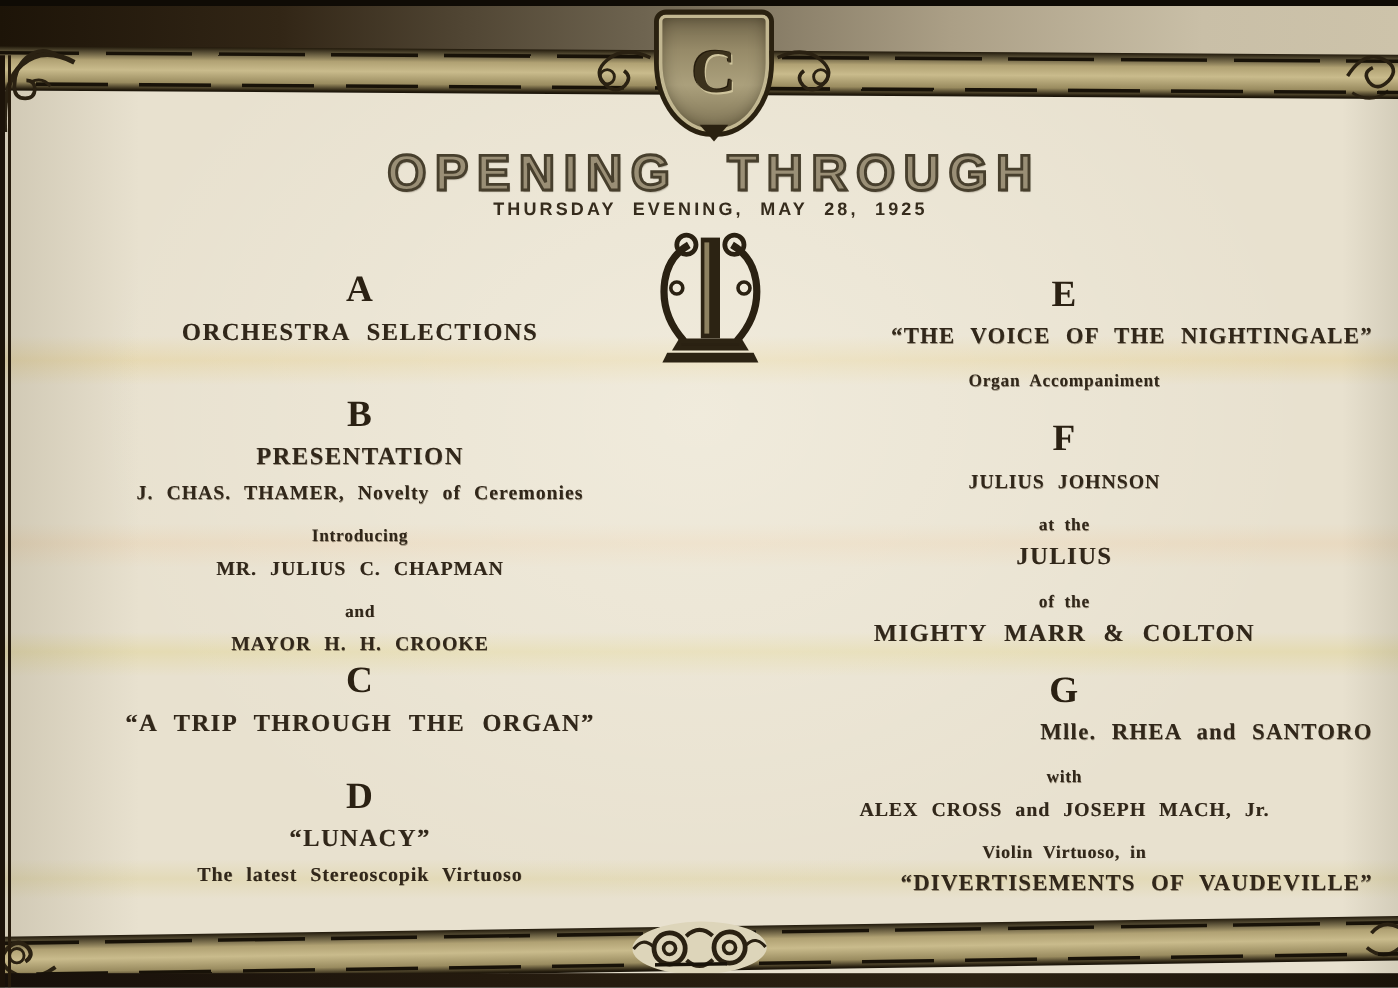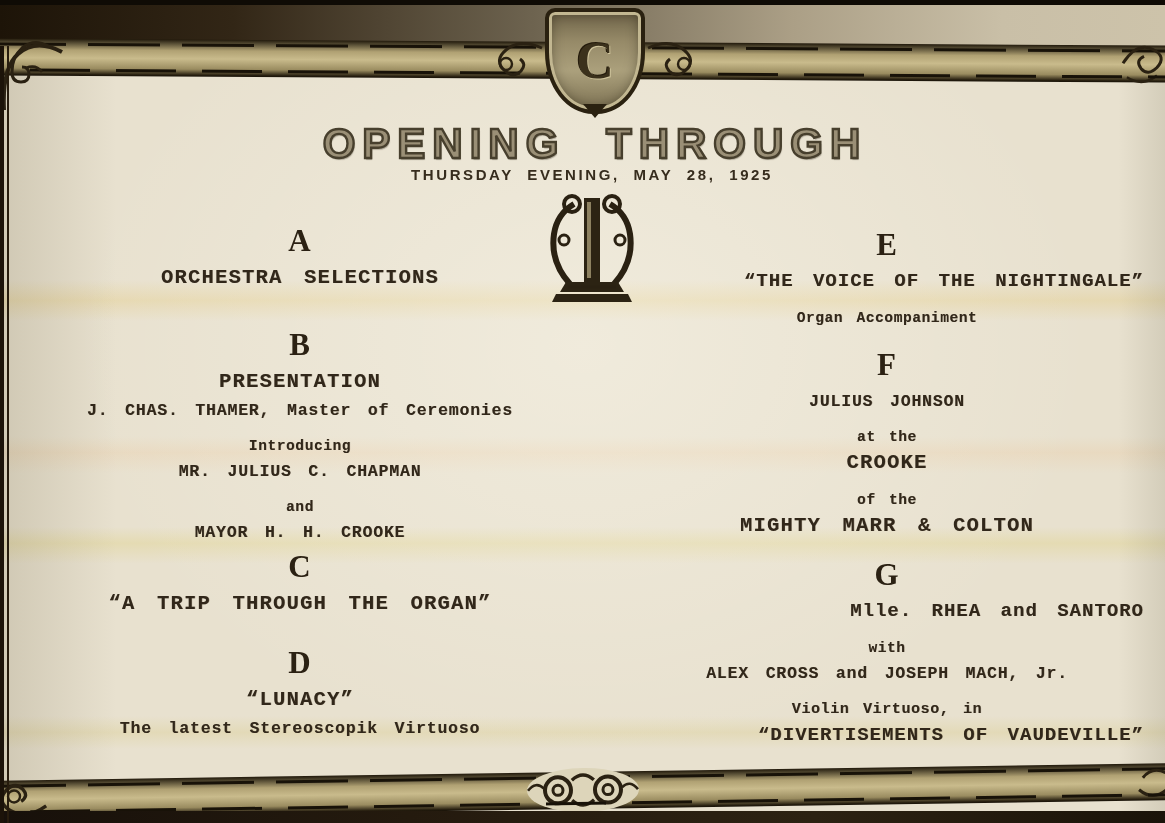--- a/index.html
+++ b/index.html
@@ -50,21 +50,21 @@
     letter-spacing:7px;word-spacing:22px;color:#9a8f76;
     -webkit-text-stroke:2.4px #473f2d;text-shadow:1px 2px 1px rgba(46,37,22,0.35);}
   .subtitle{position:absolute;left:592px;top:166px;transform:translateX(-50%);white-space:nowrap;
     font-family:"Liberation Sans","DejaVu Sans",sans-serif;font-weight:700;font-size:15px;
     letter-spacing:2.6px;word-spacing:7px;color:#362c1d;}
   
   .sec{position:absolute;text-align:center;}
   .col-left{left:30px;width:540px;}
   .col-right{left:630px;width:514px;}
   .sec-letter{font-size:31px;font-weight:700;line-height:38px;color:#2b2113;letter-spacing:1px;}
-  .line{font-weight:700;color:#31271a;text-shadow:0.4px 0.4px 0.4px rgba(60,45,25,0.45);font-family:Liberation Mono, monospace;}
+  .line{font-weight:700;color:#31271a;text-shadow:0.4px 0.4px 0.4px rgba(60,45,25,0.45);}
   .l-xl{font-size:20.5px;margin-top:6px;letter-spacing:1.2px;word-spacing:8px;}
   .l-lg{font-size:19px;margin-top:6px;letter-spacing:1px;word-spacing:7px;text-align:right;}
   .l-md{font-size:16.5px;margin-top:8px;letter-spacing:0.8px;word-spacing:6px;}
   .l-sm{font-size:14.5px;margin-top:18px;letter-spacing:0.6px;word-spacing:4px;}
   
   .left-border{position:absolute;left:0;top:46px;bottom:0;width:14px;
     background:linear-gradient(90deg,#1c1309 0px,#1c1309 4px,rgba(0,0,0,0) 4px,rgba(0,0,0,0) 7px,#271c0d 7px,#271c0d 9px,rgba(0,0,0,0) 9px);}
   svg .ink{stroke:#2a2112;fill:none;}
 </style>
 </head>
@@ -120,21 +120,21 @@
   </svg>
 
   <div class="sec col-left" style="top:222px;">
     <div class="sec-letter">A</div>
     <div class="line l-xl">ORCHESTRA SELECTIONS</div>
   </div>
 
   <div class="sec col-left" style="top:326px;">
     <div class="sec-letter">B</div>
     <div class="line l-xl">PRESENTATION</div>
-    <div class="line l-md">J. CHAS. THAMER, Master of Ceremonies</div>
+    <div class="line l-md">J. CHAS. THAMER, Novelty of Ceremonies</div>
     <div class="line l-sm">Introducing</div>
     <div class="line l-md">MR. JULIUS C. CHAPMAN</div>
     <div class="line l-sm">and</div>
     <div class="line l-md">MAYOR H. H. CROOKE</div>
   </div>
 
   <div class="sec col-left" style="top:548px;">
     <div class="sec-letter">C</div>
     <div class="line l-xl">“A TRIP THROUGH THE ORGAN”</div>
   </div>
@@ -148,21 +148,21 @@
   <div class="sec col-right" style="top:226px;">
     <div class="sec-letter">E</div>
     <div class="line l-lg">“THE VOICE OF THE NIGHTINGALE”</div>
     <div class="line l-sm">Organ Accompaniment</div>
   </div>
 
   <div class="sec col-right" style="top:346px;">
     <div class="sec-letter">F</div>
     <div class="line l-md">JULIUS JOHNSON</div>
     <div class="line l-sm">at the</div>
-    <div class="line l-xl">CROOKE</div>
+    <div class="line l-xl">JULIUS</div>
     <div class="line l-sm">of the</div>
     <div class="line l-xl">MIGHTY MARR &amp; COLTON</div>
   </div>
 
   <div class="sec col-right" style="top:556px;">
     <div class="sec-letter">G</div>
     <div class="line l-lg">Mlle. RHEA and SANTORO</div>
     <div class="line l-sm">with</div>
     <div class="line l-md">ALEX CROSS and JOSEPH MACH, Jr.</div>
     <div class="line l-sm" style="font-size:15px;">Violin Virtuoso, in</div>

